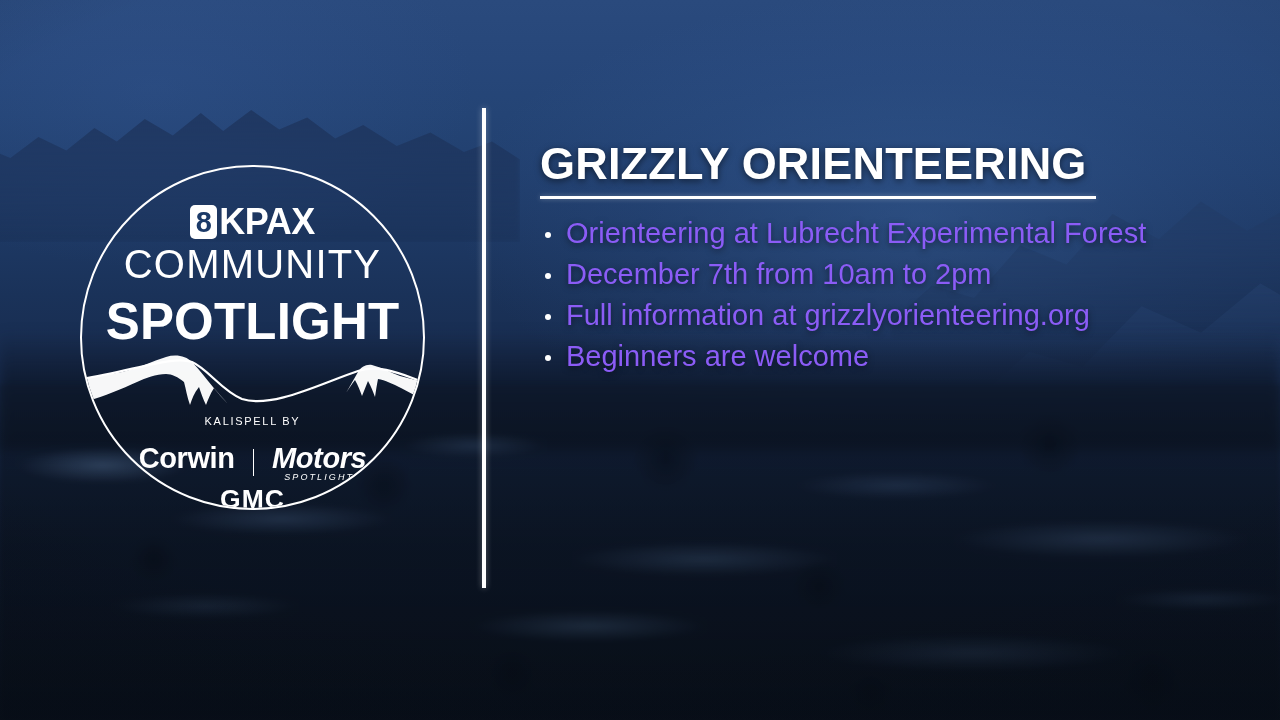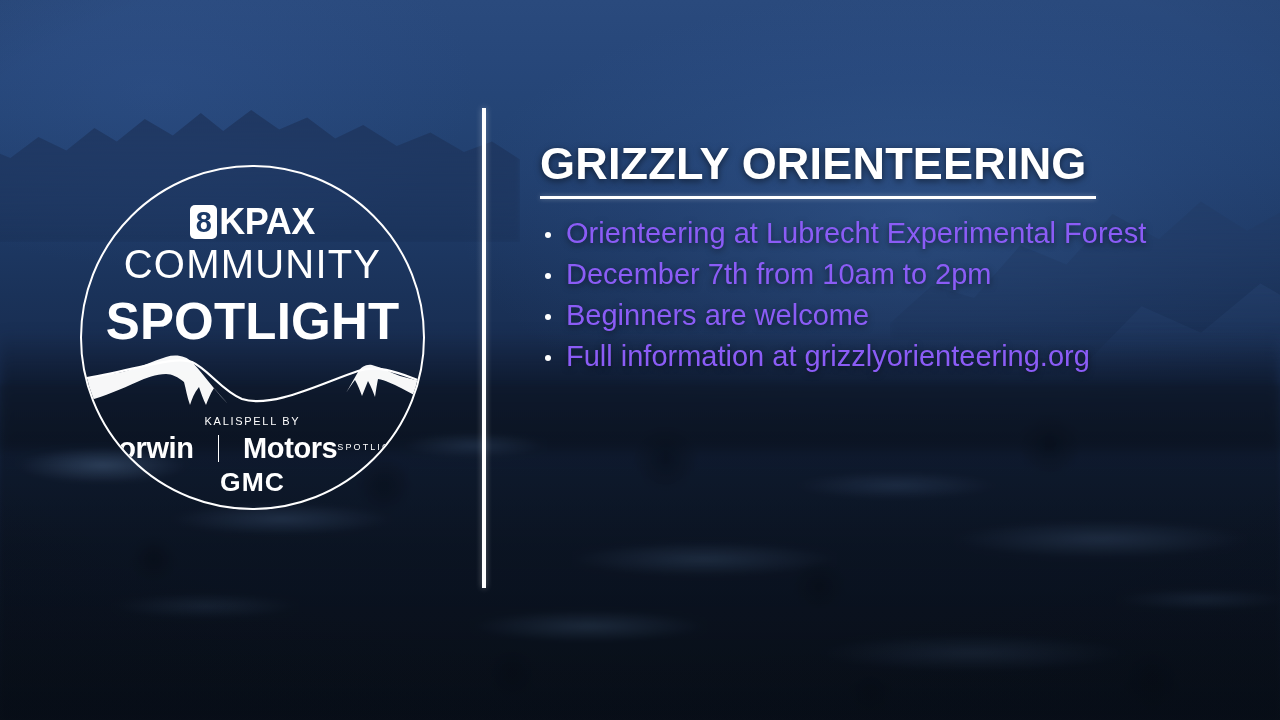--- a/index.html
+++ b/index.html
@@ -187,33 +187,33 @@
     text-align: center;
   }
   .sponsored-by {
     color: #ffffff;
     font-size: 11px;
     letter-spacing: 1.7px;
     font-weight: 400;
   }
   .corwin-row {
     display: flex; align-items: baseline; justify-content: center;
-    gap: 24px;
-    margin-top: 5px;
+    gap: 18px;
+    margin-top: 15px;
   }
   .corwin-name {
     color: #ffffff;
     font-size: 29px;
     font-weight: bold;
     letter-spacing: -0.4px;
   }
   .corwin-div {
     width: 1.5px; height: 27px; background: #ffffff; align-self: center;
   }
-  .motors-wrap { display: flex; flex-direction: row; align-items: center; }
+  .motors-wrap { display: flex; flex-direction: column; align-items: center; font-style: italic; }
   .motors-name {
     color: #ffffff;
     font-size: 29px;
     font-weight: bold;
     letter-spacing: -0.4px;
   }
   .kalispell {
     color: #ffffff;
     font-size: 9px;
     letter-spacing: 2.1px;
@@ -346,18 +346,18 @@
   </div>
 
   <div class="divider"></div>
 
   <div class="content">
     <div class="headline">GRIZZLY ORIENTEERING</div>
     <div class="headline-rule"></div>
     <ul class="bullets">
       <li>Orienteering at Lubrecht Experimental Forest</li>
       <li>December 7th from 10am to 2pm</li>
+      <li>Full information at grizzlyorienteering.org</li>
       <li>Beginners are welcome</li>
-      <li>Full information at grizzlyorienteering.org</li>
     </ul>
   </div>
 
 </div>
 
 </body></html>

